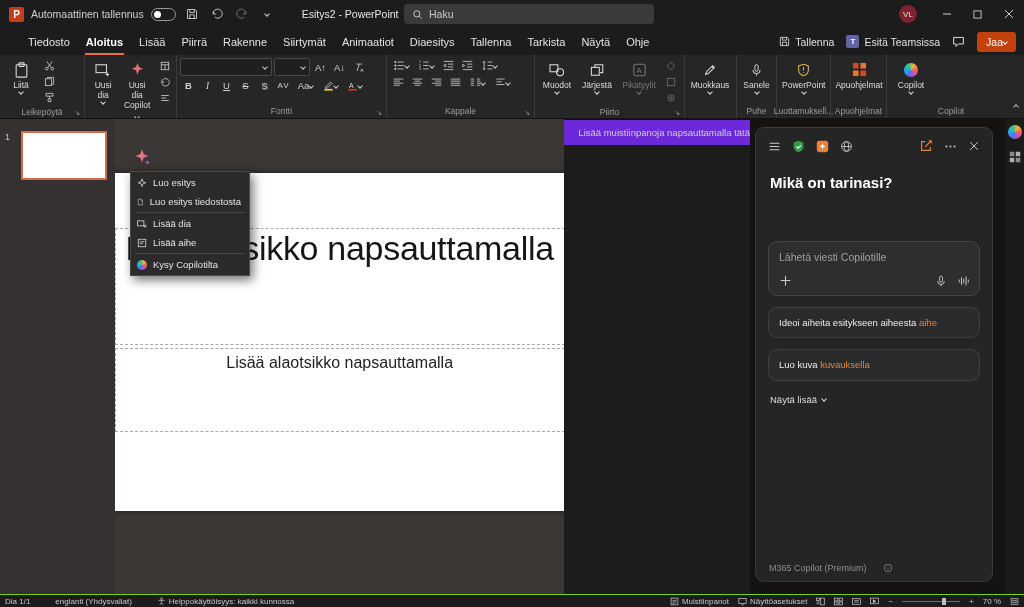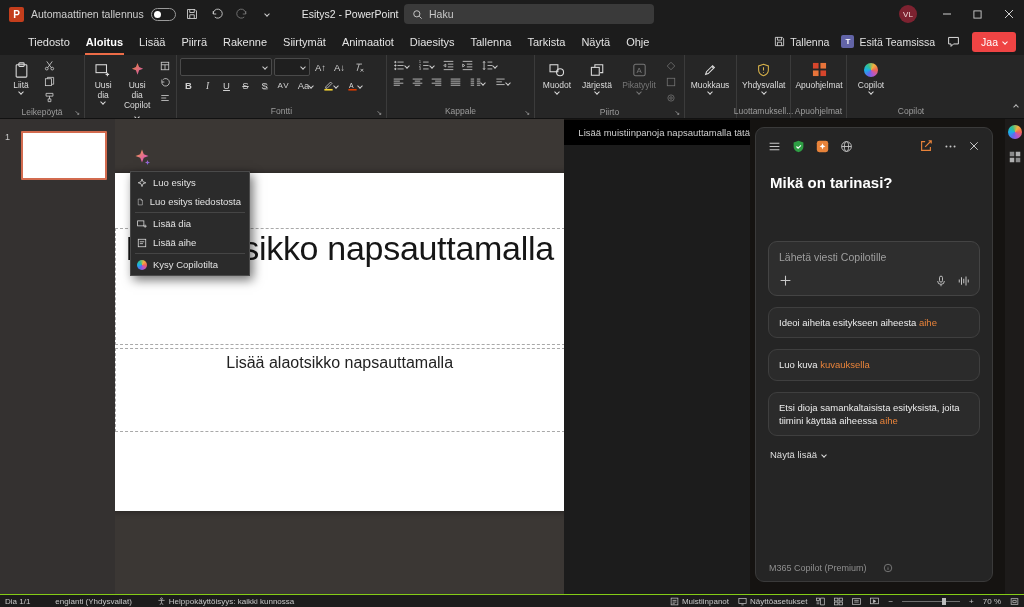--- a/index.html
+++ b/index.html
@@ -22,21 +22,21 @@
   .winbtn{width:31px;height:28px;display:flex;align-items:center;justify-content:center;color:#cfcfcf;}
 
   
   .menubar{height:27px;background:#1c1c1c;display:flex;align-items:center;font-size:11px;flex:0 0 auto;padding-left:20px;}
   .mtab{padding:0 8px;height:100%;display:flex;align-items:center;color:#e3e3e3;position:relative;white-space:nowrap;}
   .mtab.active{font-weight:700;color:#fff;}
   .mtab.active::after{content:"";position:absolute;left:7px;right:7px;bottom:0;height:2px;background:#ED6C47;}
   .mb-right{margin-left:auto;display:flex;align-items:center;gap:12px;padding-right:8px;font-size:10.5px;}
   .mb-item{display:flex;align-items:center;gap:5px;color:#e0e0e0;white-space:nowrap;}
   .teamsicon{width:13px;height:13px;background:#6264a7;border-radius:2px;color:#fff;font-size:8px;font-weight:bold;display:flex;align-items:center;justify-content:center;}
-  .sharebtn{background:#ef4444;color:#fff;border-radius:3px;height:20px;display:flex;align-items:center;gap:5px;padding:0 9px;font-size:10.5px;}
+  .sharebtn{background:#c2410c;color:#fff;border-radius:3px;height:20px;display:flex;align-items:center;padding:0 9px;font-size:10.5px;}
 
   
   .ribbon{height:64px;background:#262626;display:flex;position:relative;border-bottom:1px solid #111;flex:0 0 auto;overflow:hidden;}
   .rgroup{height:100%;display:flex;flex-direction:column;border-right:1px solid #3b3b3b;padding:3px 3px 0;flex:0 0 auto;}
   .rg-body{flex:1;display:flex;gap:2px;align-items:stretch;}
   .rg-label{height:15px;display:flex;align-items:center;justify-content:center;gap:3px;font-size:8.5px;color:#9c9c9c;position:relative;white-space:nowrap;}
   .launcher{position:absolute;right:1px;bottom:2px;font-size:7px;color:#9c9c9c;line-height:1;}
   .bigbtn{display:flex;flex-direction:column;align-items:center;justify-content:flex-start;padding:2px 2px 1px;border-radius:3px;color:#dcdcdc;font-size:8.5px;line-height:1.2;text-align:center;}
   .bicon{height:19px;display:flex;align-items:center;justify-content:center;margin-bottom:1px;}
   .smcol{display:flex;flex-direction:column;justify-content:flex-start;gap:1px;}
@@ -60,21 +60,21 @@
   .slide{position:absolute;left:50%;transform:translateX(-50%);top:54px;width:602px;height:338px;background:#fff;box-shadow:0 0 7px rgba(0,0,0,.45);}
   .ph{position:absolute;left:76px;right:76px;border:1px dashed #a9a9a9;display:flex;justify-content:center;}
   .ph-title{top:55px;height:117px;align-items:flex-start;padding-bottom:2px;}
   .ph-title span{font-size:34px;font-weight:300;color:#161616;letter-spacing:-.3px;white-space:nowrap;}
   .ph-sub{top:175px;height:84px;align-items:flex-start;padding-top:5px;}
   .ph-sub span{font-size:16px;color:#222;}
   .fab{position:absolute;left:17px;top:28px;width:20px;height:20px;display:flex;align-items:center;justify-content:center;border-radius:3px;}
   .ctx{position:absolute;left:15px;top:52px;width:120px;background:#2b2b2b;border:1px solid #4a4a4a;box-shadow:3px 4px 10px rgba(0,0,0,.55);z-index:5;padding:1px 0;}
   .ctx-item{height:19px;display:flex;align-items:center;gap:6px;padding:0 8px 0 6px;font-size:9.5px;color:#e3e3e3;white-space:nowrap;}
   .ctx-sep{height:1px;background:#454545;margin:1px 4px;}
-  .notes{height:26px;background:#000000;border-top:1px solid #161412;display:flex;align-items:center;padding-left:14px;font-size:9.5px;color:#cfcfcf;flex:0 0 auto;}
+  .notes{height:26px;background:#6d28d9;border-top:1px solid #161412;display:flex;align-items:center;padding-left:14px;font-size:9.5px;color:#cfcfcf;flex:0 0 auto;}
 
   
   .right-region{width:255px;background:#151311;position:relative;flex:0 0 auto;}
   .cp-panel{position:absolute;left:5px;top:8px;width:238px;bottom:12px;background:#252525;border:1px solid #3a3a3a;border-radius:9px;overflow:hidden;}
   .cp-head{display:flex;align-items:center;gap:11px;padding:11px 12px 0;}
   .cp-head .spacer{flex:1;}
   .cp-ic{display:flex;align-items:center;justify-content:center;color:#c9c9c9;}
   .cp-greet{margin:21px 14px 0;font-size:15px;font-weight:700;color:#fff;}
   .cp-input{margin:50px 12px 0;background:#2e2e2e;border:1px solid #444;border-radius:9px;padding:9px 10px 8px;}
   .cp-ph{font-size:10.5px;color:#9f9f9f;}
@@ -486,31 +486,48 @@
                 <path d="M3 13l1-3 7-7 2 2-7 7zM10 4l2 2"></path>
               </svg>
           </span>
           <span>Muokkaus</span>
             <span class="chev"></span>
         </div>
       </div>
       <div class="rg-label"></div>
     </div>
 
+    <div class="rgroup" style="width:40px">
+      <div class="rg-body">
+        <div class="bigbtn" style="width:34px">
+          <span class="bicon">
+            <svg width="13" height="14" viewBox="0 0 16 16" fill="none" stroke="currentColor" stroke-width="1.2">
+                <rect x="6" y="1.5" width="4" height="8" rx="2"></rect>
+                <path d="M3.5 8a4.5 4.5 0 0 0 9 0M8 12.5V15"></path>
+              </svg>
+          </span>
+          <span>Sanele</span>
+            <span class="chev"></span>
+        </div>
+      </div>
+      <div class="rg-label">
+          <span>Puhe</span>
+        </div>
+    </div>
 
     <div class="rgroup" style="width:54px">
       <div class="rg-body">
         <div class="bigbtn" style="width:48px">
           <span class="bicon">
             <svg width="13" height="14" viewBox="0 0 16 16" fill="none" stroke="#d8b24a" stroke-width="1.3">
                 <path d="M8 1l6 2v5c0 4-3 6-6 7-3-1-6-3-6-7V3z"></path>
                 <path d="M8 4.5v4M8 10.5v.8" stroke="#d8b24a"></path>
               </svg>
           </span>
-          <span>Yhdysvallat</span>
+          <span>PowerPoint</span>
             <span class="chev"></span>
         </div>
       </div>
       <div class="rg-label">
           <span>Luottamuksell...</span>
         </div>
     </div>
 
     <div class="rgroup" style="width:56px">
       <div class="rg-body">
@@ -694,23 +711,20 @@
                 </svg>
             </span>
           </div>
         </div>
 
         <div class="chip">
           <span>Ideoi aiheita esitykseen aiheesta </span><span class="accent">aihe</span>
         </div>
         <div class="chip">
           <span>Luo kuva </span><span class="accent">kuvauksella</span>
-        </div>
-        <div class="chip">
-          <span>Etsi dioja samankaltaisista esityksistä, joita tiimini käyttää aiheessa </span><span class="accent">aihe</span>
         </div>
 
         <div class="showmore">
           <span>Näytä lisää</span>
             <span class="chev"></span>
         </div>
 
         <div class="cp-footer">
           <span>M365 Copilot (Premium)</span>
           <svg width="10" height="10" viewBox="0 0 16 16" fill="none" stroke="currentColor" stroke-width="1.2">

